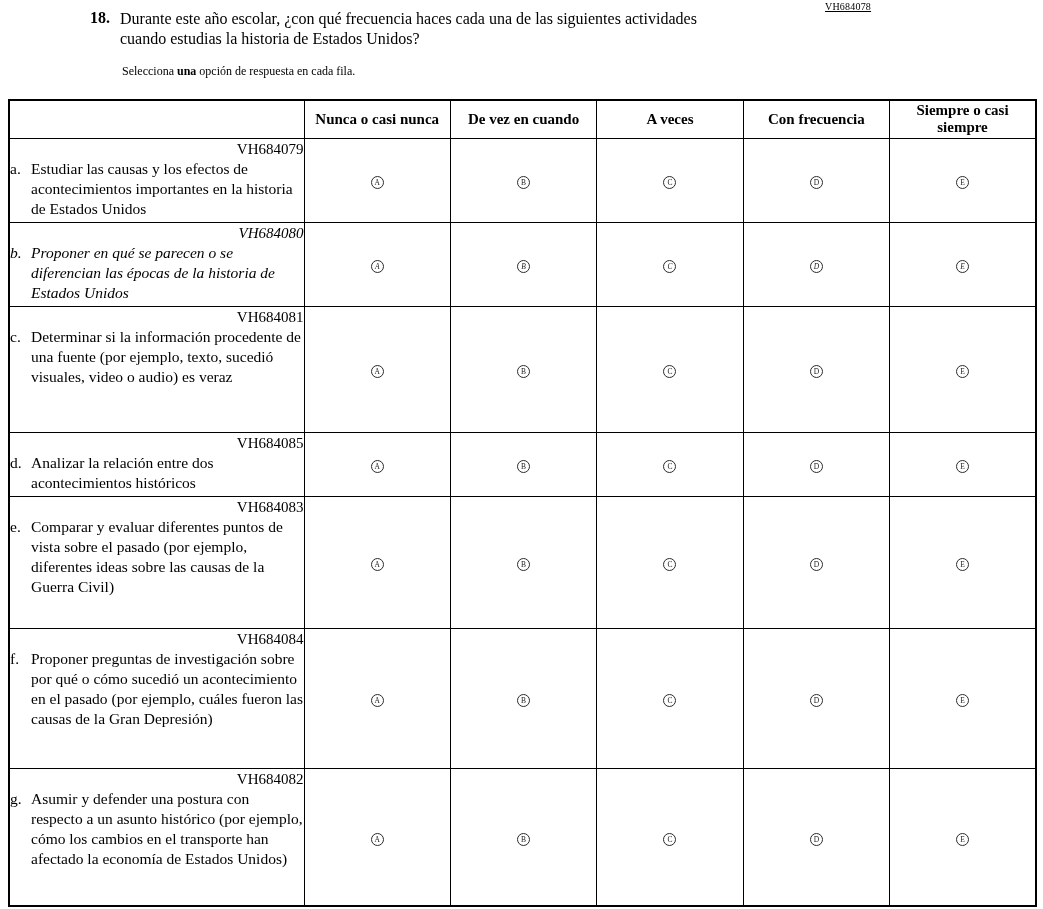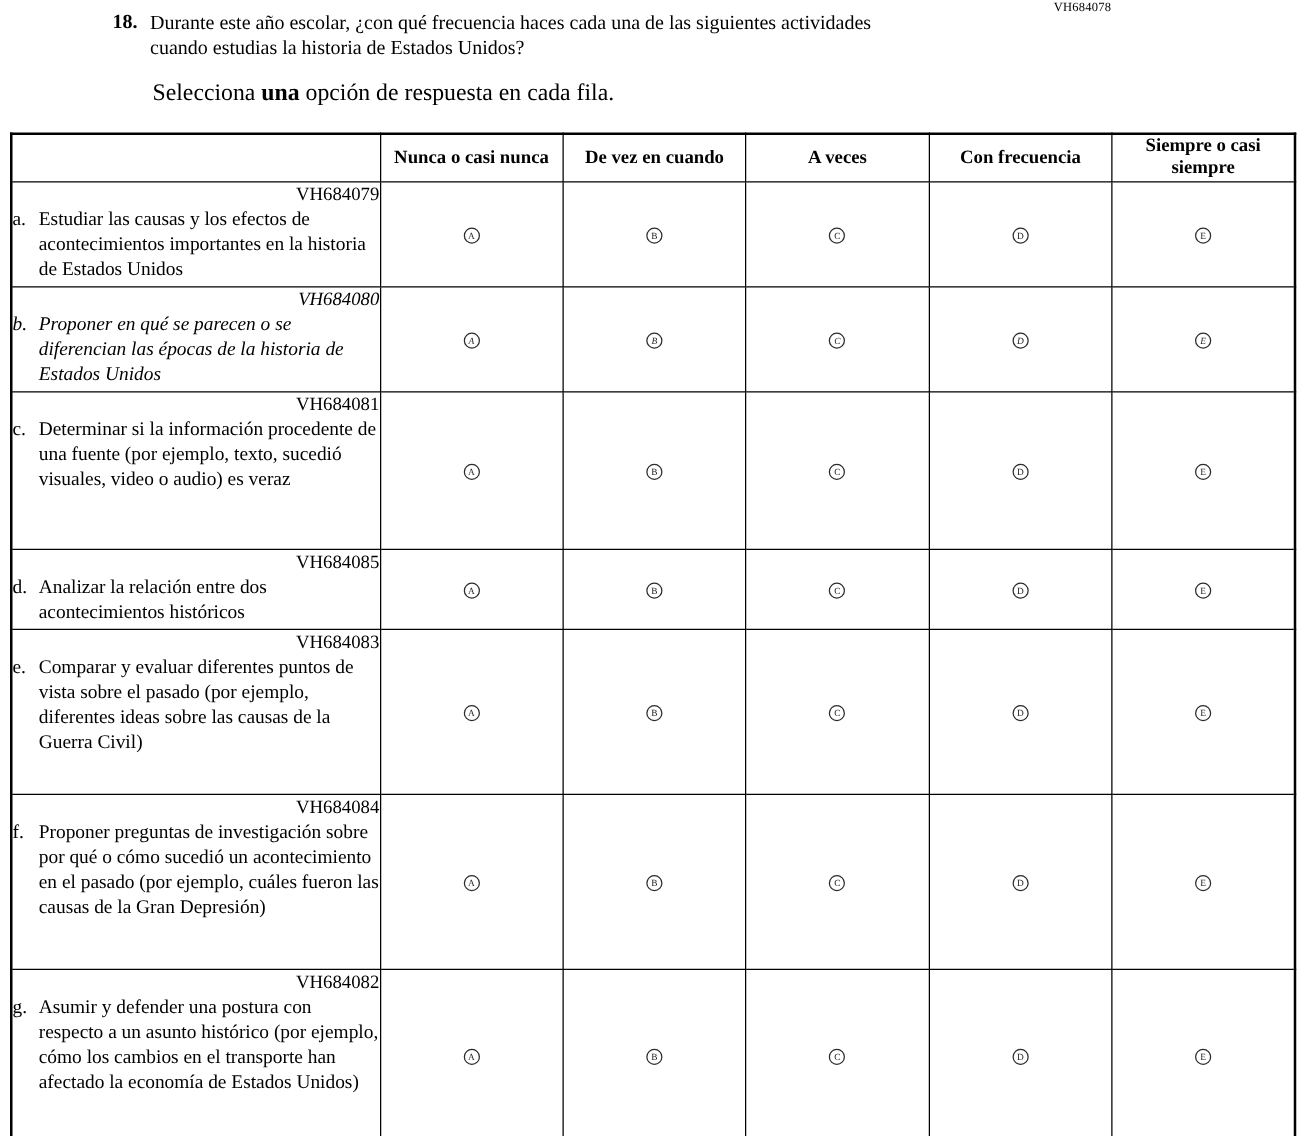--- a/index.html
+++ b/index.html
@@ -7,42 +7,43 @@
     margin: 0; padding: 0;
     width: 1043px; height: 909px;
     background: #ffffff;
     color: #000;
     font-family: "Liberation Serif", "DejaVu Serif", serif;
     overflow: hidden;
     position: relative;
   }
   .top-code {
     position: absolute;
-    top: 1px; left: 843px;
+    top: 1px; left: 825px;
     font-size: 10px;
     letter-spacing: 0.2px;
+    text-decoration: underline;
   }
   .question {
     display: flex;
     margin: 9px 0 0 90px;
   }
   .q-num {
     font-weight: bold;
     font-size: 16px;
     margin-right: 10px;
     white-space: nowrap;
   }
   .q-text {
     font-size: 16px;
     width: 625px;
     line-height: 1.25;
   }
   .instruction {
     margin: 15px 0 0 122px;
-    font-size: 19px;
+    font-size: 12px;
   }
   .instruction .bold { font-weight: bold; }
 
   table.survey {
     border-collapse: collapse;
     margin: 20px 0 0 8px;
     width: 1027px;
     table-layout: fixed;
   }
   table.survey th, table.survey td {

